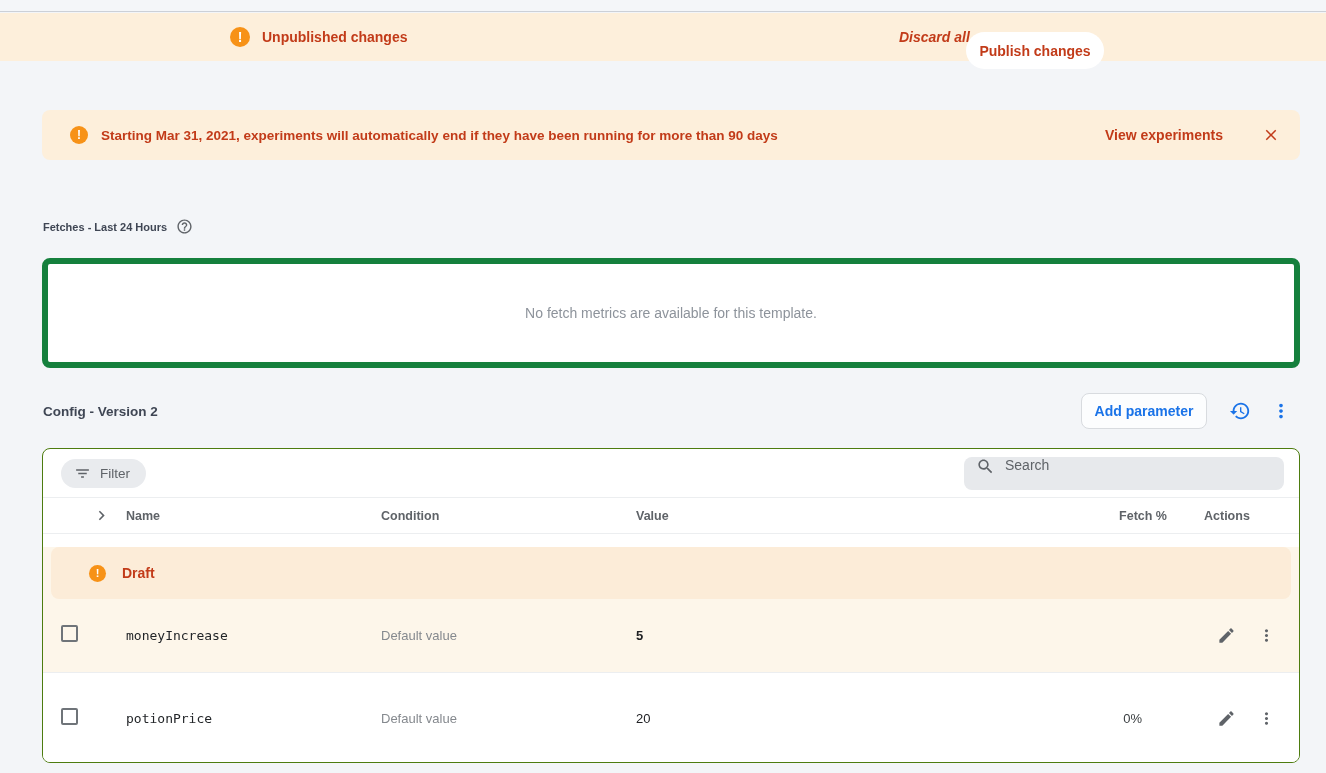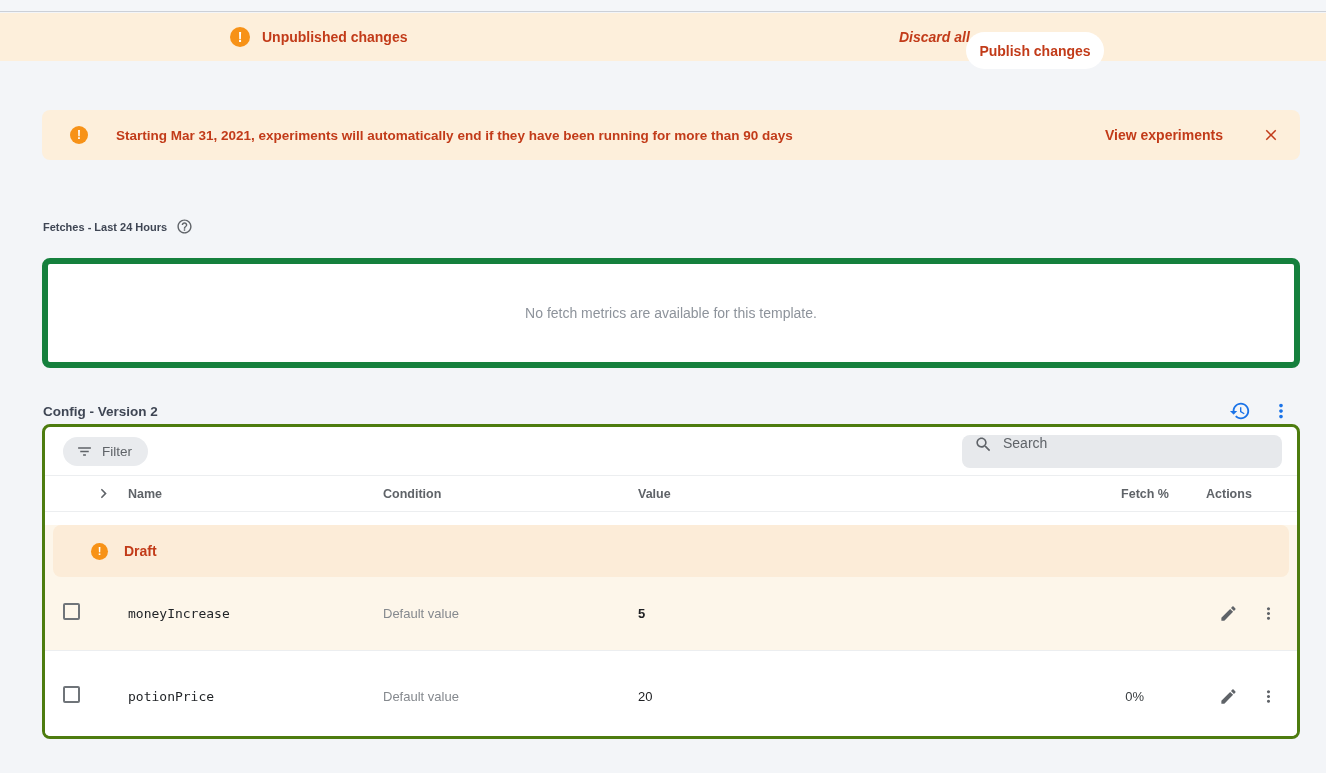--- a/index.html
+++ b/index.html
@@ -14,21 +14,21 @@
   .publish-bar { position:absolute; top:13px; left:0; width:100%; height:48px; background:#fdefdb; }
   .warn-badge { display:inline-flex; align-items:center; justify-content:center; border-radius:50%; background:#f79217; color:#fff; font-weight:700; line-height:1; flex:none; }
   .pb-icon { position:absolute; left:230px; top:14px; width:20px; height:20px; font-size:14px; }
   .pb-msg { position:absolute; left:262px; top:0; line-height:48px; font-size:14px; font-weight:700; color:#c23b19; }
   .pb-discard { position:absolute; left:899px; top:0; height:48px; background:none; border:none; font-family:inherit; font-size:14px; font-weight:700; color:#c23b19; cursor:pointer;font-style:italic; }
   .pb-publish { position:absolute; left:966px; top:19px; width:138px; height:37px; background:#ffffff; border:none; border-radius:19px; font-family:inherit; font-size:14px; font-weight:700; color:#c23b19; cursor:pointer; }
 
   
   .notice-banner { position:absolute; left:42px; top:110px; width:1258px; height:50px; background:#fdefdb; border-radius:8px; display:flex; align-items:center; padding:0 20px 0 28px; }
   .nb-icon { width:18px; height:18px; font-size:12px; }
-  .nb-msg { margin-left:28px; font-size:13.5px; font-weight:700; color:#c23b19; }
+  .nb-msg { margin-left:13px; font-size:13.5px; font-weight:700; color:#c23b19; }
   .spacer { flex:1; }
   .nb-action { font-size:14px; font-weight:700; color:#c23b19; margin-right:39px; cursor:pointer; text-decoration:none; }
   .nb-close { width:18px; height:18px; cursor:pointer; display:inline-flex; }
   .nb-close svg { fill:#c23b19; }
 
   
   .fetches-title { position:absolute; left:43px; top:218px; display:flex; align-items:center; gap:9px; }
   .fetches-title .t { font-size:11px; font-weight:700; color:#3f4654; }
   .help-icon { width:17px; height:17px; display:inline-flex; cursor:pointer; }
   .help-icon svg { fill:#5f6368; }
@@ -38,21 +38,21 @@
   
   .config-head { position:absolute; left:42px; top:392px; width:1258px; height:38px; }
   .cfg-title { position:absolute; left:1px; top:50%; transform:translateY(-50%); font-size:13.5px; font-weight:700; color:#3f4654; }
   .add-param { position:absolute; left:1039px; top:1px; width:126px; height:36px; background:#fcfdfe; border:1px solid #d8dbdf; border-radius:8px; font-family:inherit; font-size:14px; font-weight:700; color:#1a73e8; cursor:pointer; }
   .head-icon { position:absolute; top:8px; width:22px; height:22px; display:inline-flex; cursor:pointer; }
   .head-icon svg { fill:#1a73e8; }
   .history-btn { left:1187px; }
   .kebab-blue { left:1228px; }
 
   
-  .config-card { position:absolute; left:42px; top:424px; width:1258px; height:315px; background:#fff; border:3px solid #4d7c0f; border-radius:8px; overflow:hidden; }
+  .config-card { position:absolute; left:42px; top:448px; width:1258px; height:315px; background:#fff; border:1px solid #4d7c0f; border-radius:8px; overflow:hidden; }
   .toolbar { height:49px; display:flex; align-items:center; padding:0 15px 0 18px; border-bottom:1px solid #eceef0; }
   .filter-chip { height:29px; padding:0 16px 0 13px; background:#e9ebee; border:none; border-radius:15px; display:inline-flex; align-items:center; gap:9px; font-family:inherit; font-size:13.5px; color:#5f6368; cursor:pointer; }
   .filter-chip svg { fill:#5f6368; }
   .search-box { width:320px; height:33px; background:#e7e9ec; border-radius:8px; display:flex; align-items:flex-start; padding:0 12px; gap:10px; }
   .search-box svg { fill:#5f6368; flex:none; }
   .search-box input { flex:1; border:none; background:transparent; outline:none; font-family:inherit; font-size:14px; color:#202124; }
   .search-box input::placeholder { color:#5f6368; opacity:1; }
 
   .grid-row { display:grid; grid-template-columns:83px 255px 255px 443px 88px 1fr; align-items:center; }
   .header-row { height:36px; font-size:12.5px; font-weight:700; color:#5f6368; border-bottom:1px solid #eceef0; }
@@ -114,20 +114,21 @@
         </svg>
     </span>
   </div>
 
   <div class="fetches-card">
     <span class="empty">No fetch metrics are available for this template.</span>
   </div>
 
   <div class="config-head">
     <span class="cfg-title">Config - Version 2</span>
+    <button class="add-param">Add parameter</button>
     <span class="head-icon history-btn">
       <svg viewBox="0 0 24 24" width="22" height="22">
           <path d="M13 3c-4.97 0-9 4.03-9 9H1l3.89 3.89.07.14L9 12H6c0-3.87 3.13-7 7-7s7 3.13 7 7-3.13 7-7 7c-1.93 0-3.68-.79-4.94-2.06l-1.42 1.42C8.27 19.99 10.51 21 13 21c4.97 0 9-4.03 9-9s-4.03-9-9-9zm-1 5v5l4.28 2.54.72-1.21-3.5-2.08V8z"></path>
         </svg>
     </span>
     <span class="head-icon kebab-blue">
       <svg viewBox="0 0 24 24" width="22" height="22">
           <path d="M12 8c1.1 0 2-.9 2-2s-.9-2-2-2-2 .9-2 2 .9 2 2 2zm0 2c-1.1 0-2 .9-2 2s.9 2 2 2 2-.9 2-2-.9-2-2-2zm0 6c-1.1 0-2 .9-2 2s.9 2 2 2 2-.9 2-2-.9-2-2-2z"></path>
         </svg>
     </span>

